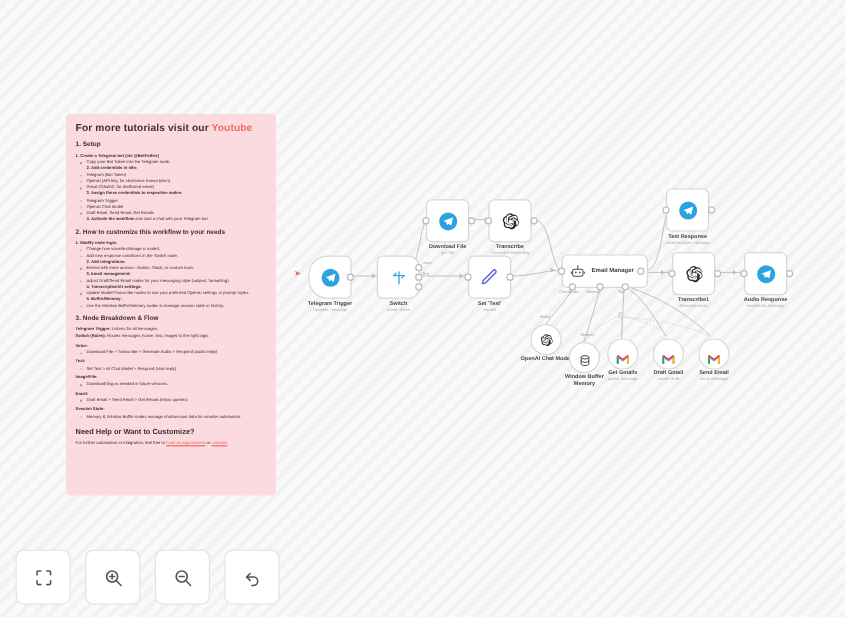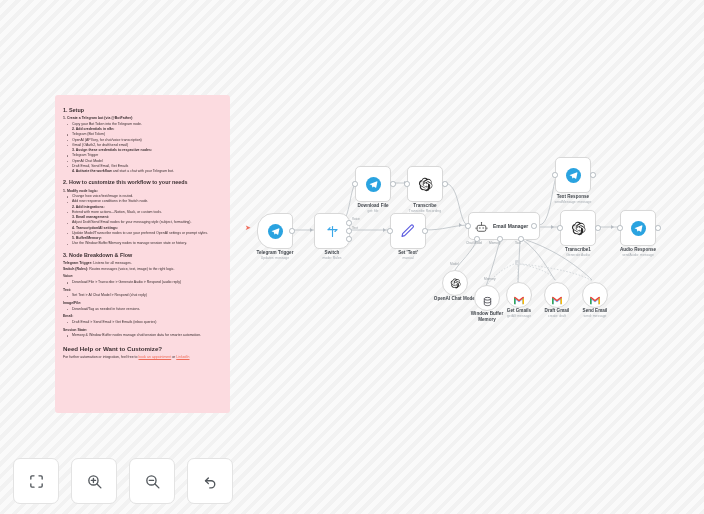--- a/index.html
+++ b/index.html
@@ -254,20 +254,21 @@
     cursor: pointer;
   }
   .tbtn svg { width: 17px; height: 17px; }
 </style>
 </head>
 <body>
 
 <div id="canvas">
 
   <div id="sticky">
+    <div class="note-title"><span>For more tutorials visit our </span><span class="yt">Youtube</span></div>
 
     <div class="h2">1. Setup</div>
     <div class="h3">1. Create a Telegram bot (via @BotFather)</div>
     <ul class="bul">
       <li>Copy your Bot Token into the Telegram node.</li>
       <li class="sub-b">2. Add credentials in n8n:</li>
       <li>Telegram (Bot Token)</li>
       <li>OpenAI (API key, for chat/voice transcription)</li>
       <li>Gmail (OAuth2, for draft/send email)</li>
       <li class="sub-b">3. Assign these credentials to respective nodes:</li>

